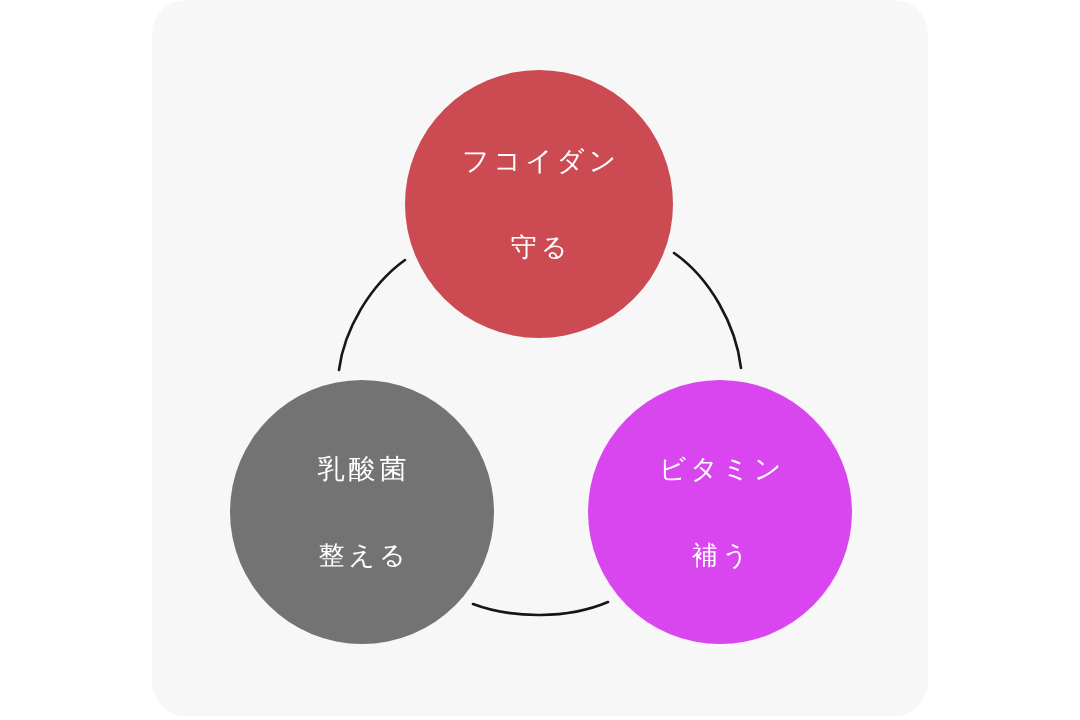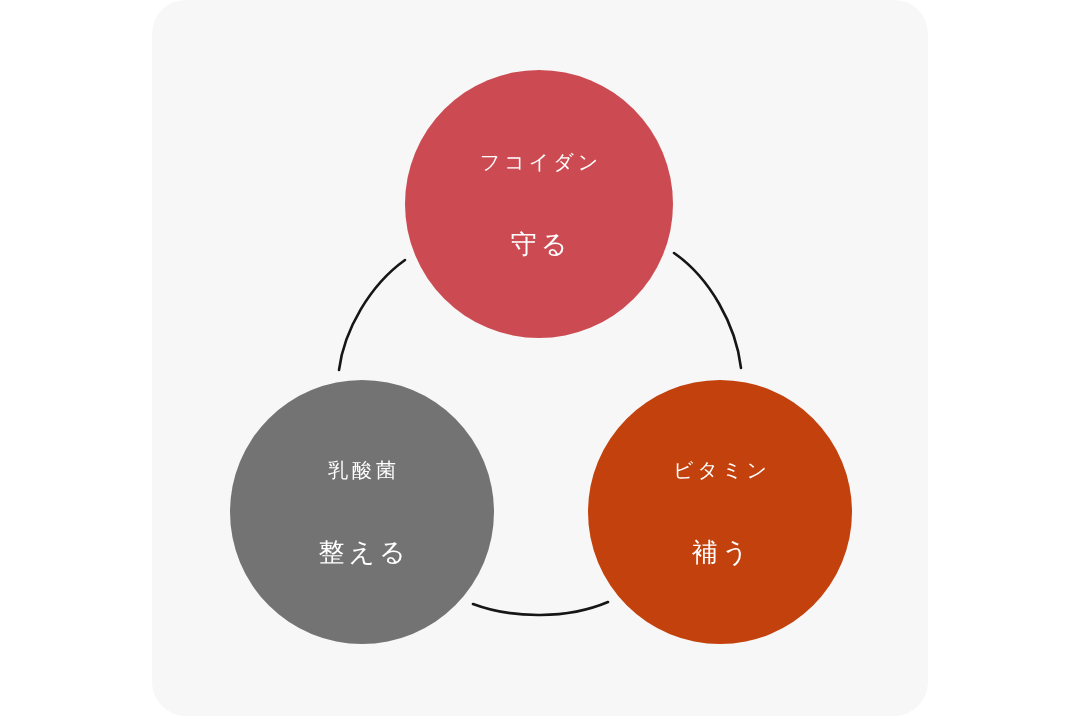--- a/index.html
+++ b/index.html
@@ -52,21 +52,21 @@
     position: absolute;
     border-radius: 50%;
     display: flex;
     flex-direction: column;
     align-items: center;
     justify-content: center;
     box-sizing: border-box;
   }
   .node-title {
     color: #ffffff;
-    font-size: 20px;
+    font-size: 27px;
     line-height: 1;
     letter-spacing: 4px;
     text-indent: 4px;
     font-weight: 400;
     white-space: nowrap;
   }
   .node-sub {
     color: #ffffff;
     font-size: 26px;
     line-height: 1;
@@ -89,21 +89,21 @@
     top: 380px;
     width: 264px;
     height: 264px;
     background: #737373;
   }
   #node-vitamin {
     left: 588px;
     top: 380px;
     width: 264px;
     height: 264px;
-    background: #c2410c;
+    background: #d946ef;
   }
 </style>
 </head>
 <body>
 
 <div id="stage">
 
   <div id="panel"></div>
 
   <svg id="arcs" viewBox="0 0 1080 720" xmlns="http://www.w3.org/2000/svg">

